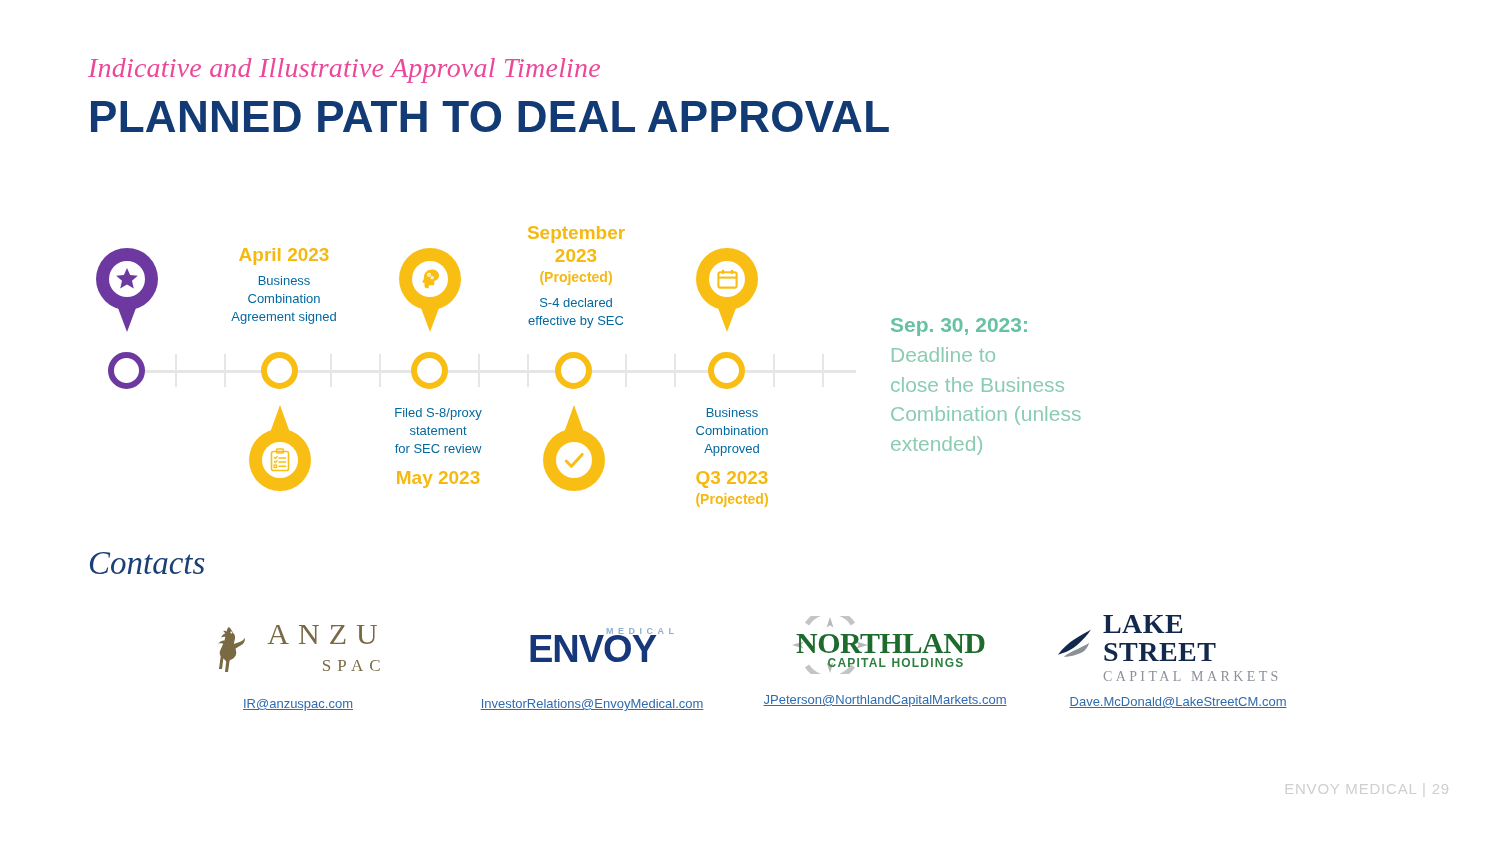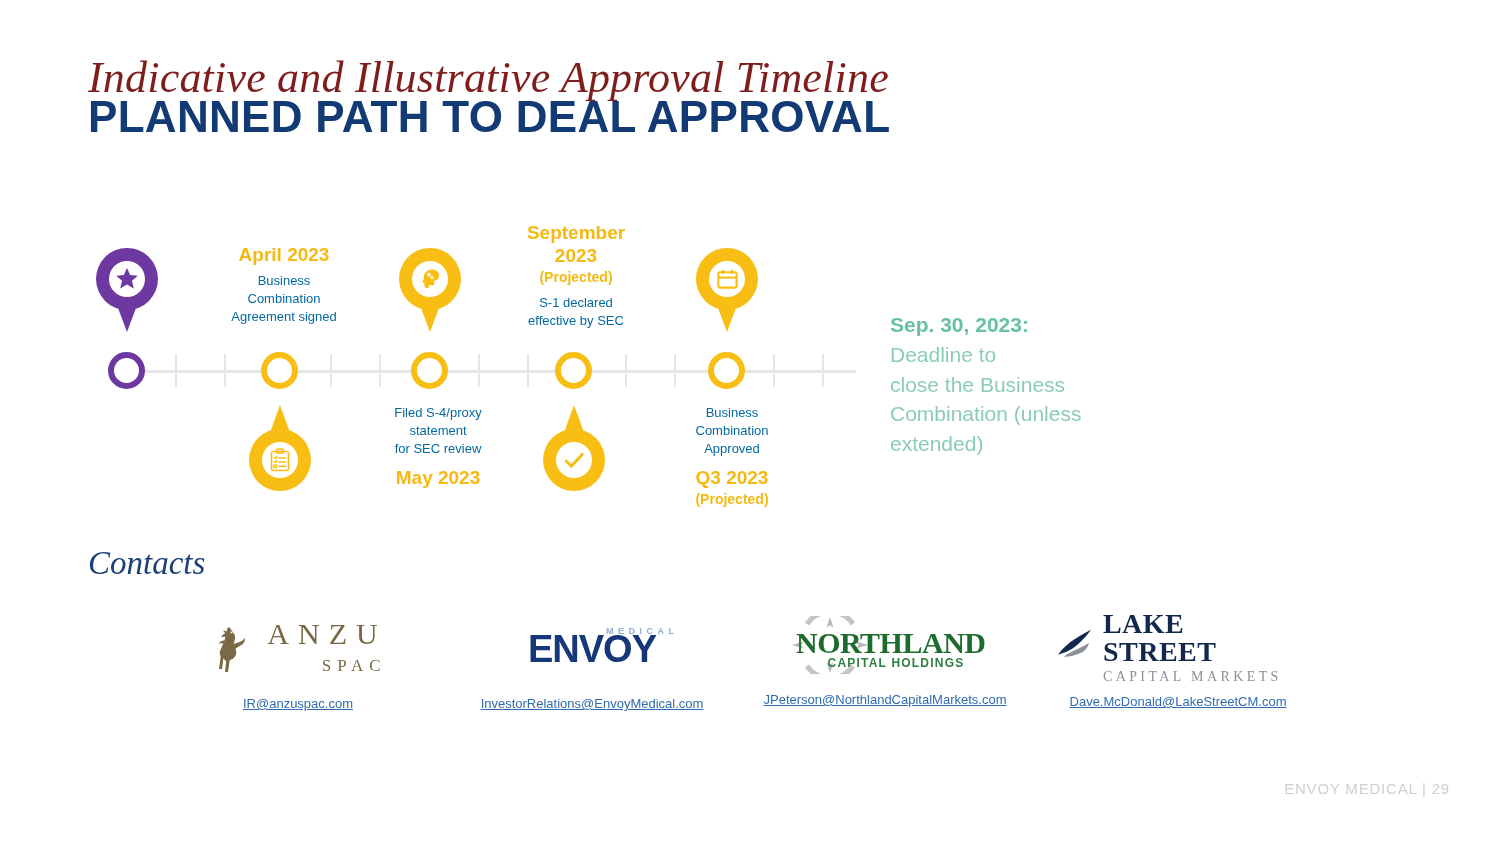--- a/index.html
+++ b/index.html
@@ -8,22 +8,22 @@
     background: #ffffff;
     font-family: "Liberation Sans", sans-serif;
     overflow: hidden;
   }
   .slide { position: relative; width: 1500px; height: 844px; background: #fff; }
 
   
   .eyebrow {
     position: absolute; left: 88px; top: 52px;
     font-family: "Liberation Serif", serif;
-    font-style: italic; font-size: 44px; font-weight: 400;
-    color: #7f1d1d; letter-spacing: .2px; white-space: nowrap;
+    font-style: italic; font-size: 28px; font-weight: 400;
+    color: #ec4899; letter-spacing: .2px; white-space: nowrap;
   }
   .headline {
     position: absolute; left: 88px; top: 94px;
     font-family: "Liberation Sans", sans-serif;
     font-weight: 700; font-size: 44px; line-height: 1.05;
     color: #123A74; letter-spacing: .3px; white-space: nowrap;
   }
 
   
   .timeline { position: absolute; left: 0; top: 0; width: 1500px; height: 844px; pointer-events: none; }
@@ -265,26 +265,26 @@
     <div class="tl-date">April 2023</div>
     <div class="tl-body" style="margin-top:6px;">Business
 Combination
 Agreement signed</div>
   </div>
 
   <div class="tl-label" style="left:486px; top:221px; width:180px;">
     <div class="tl-date">September
 2023</div>
     <div class="tl-proj">(Projected)</div>
-    <div class="tl-body" style="margin-top:6px;">S-1 declared
+    <div class="tl-body" style="margin-top:6px;">S-4 declared
 effective by SEC</div>
   </div>
 
   <div class="tl-label" style="left:340px; top:404px; width:196px;">
-    <div class="tl-body">Filed S-4/proxy
+    <div class="tl-body">Filed S-8/proxy
 statement
 for SEC review</div>
     <div class="tl-date" style="margin-top:8px;text-align:center;">May 2023</div>
   </div>
 
   <div class="tl-label" style="left:646px; top:404px; width:172px;">
     <div class="tl-body">Business
 Combination
 Approved</div>
     <div class="tl-date" style="margin-top:8px;">Q3 2023</div>

